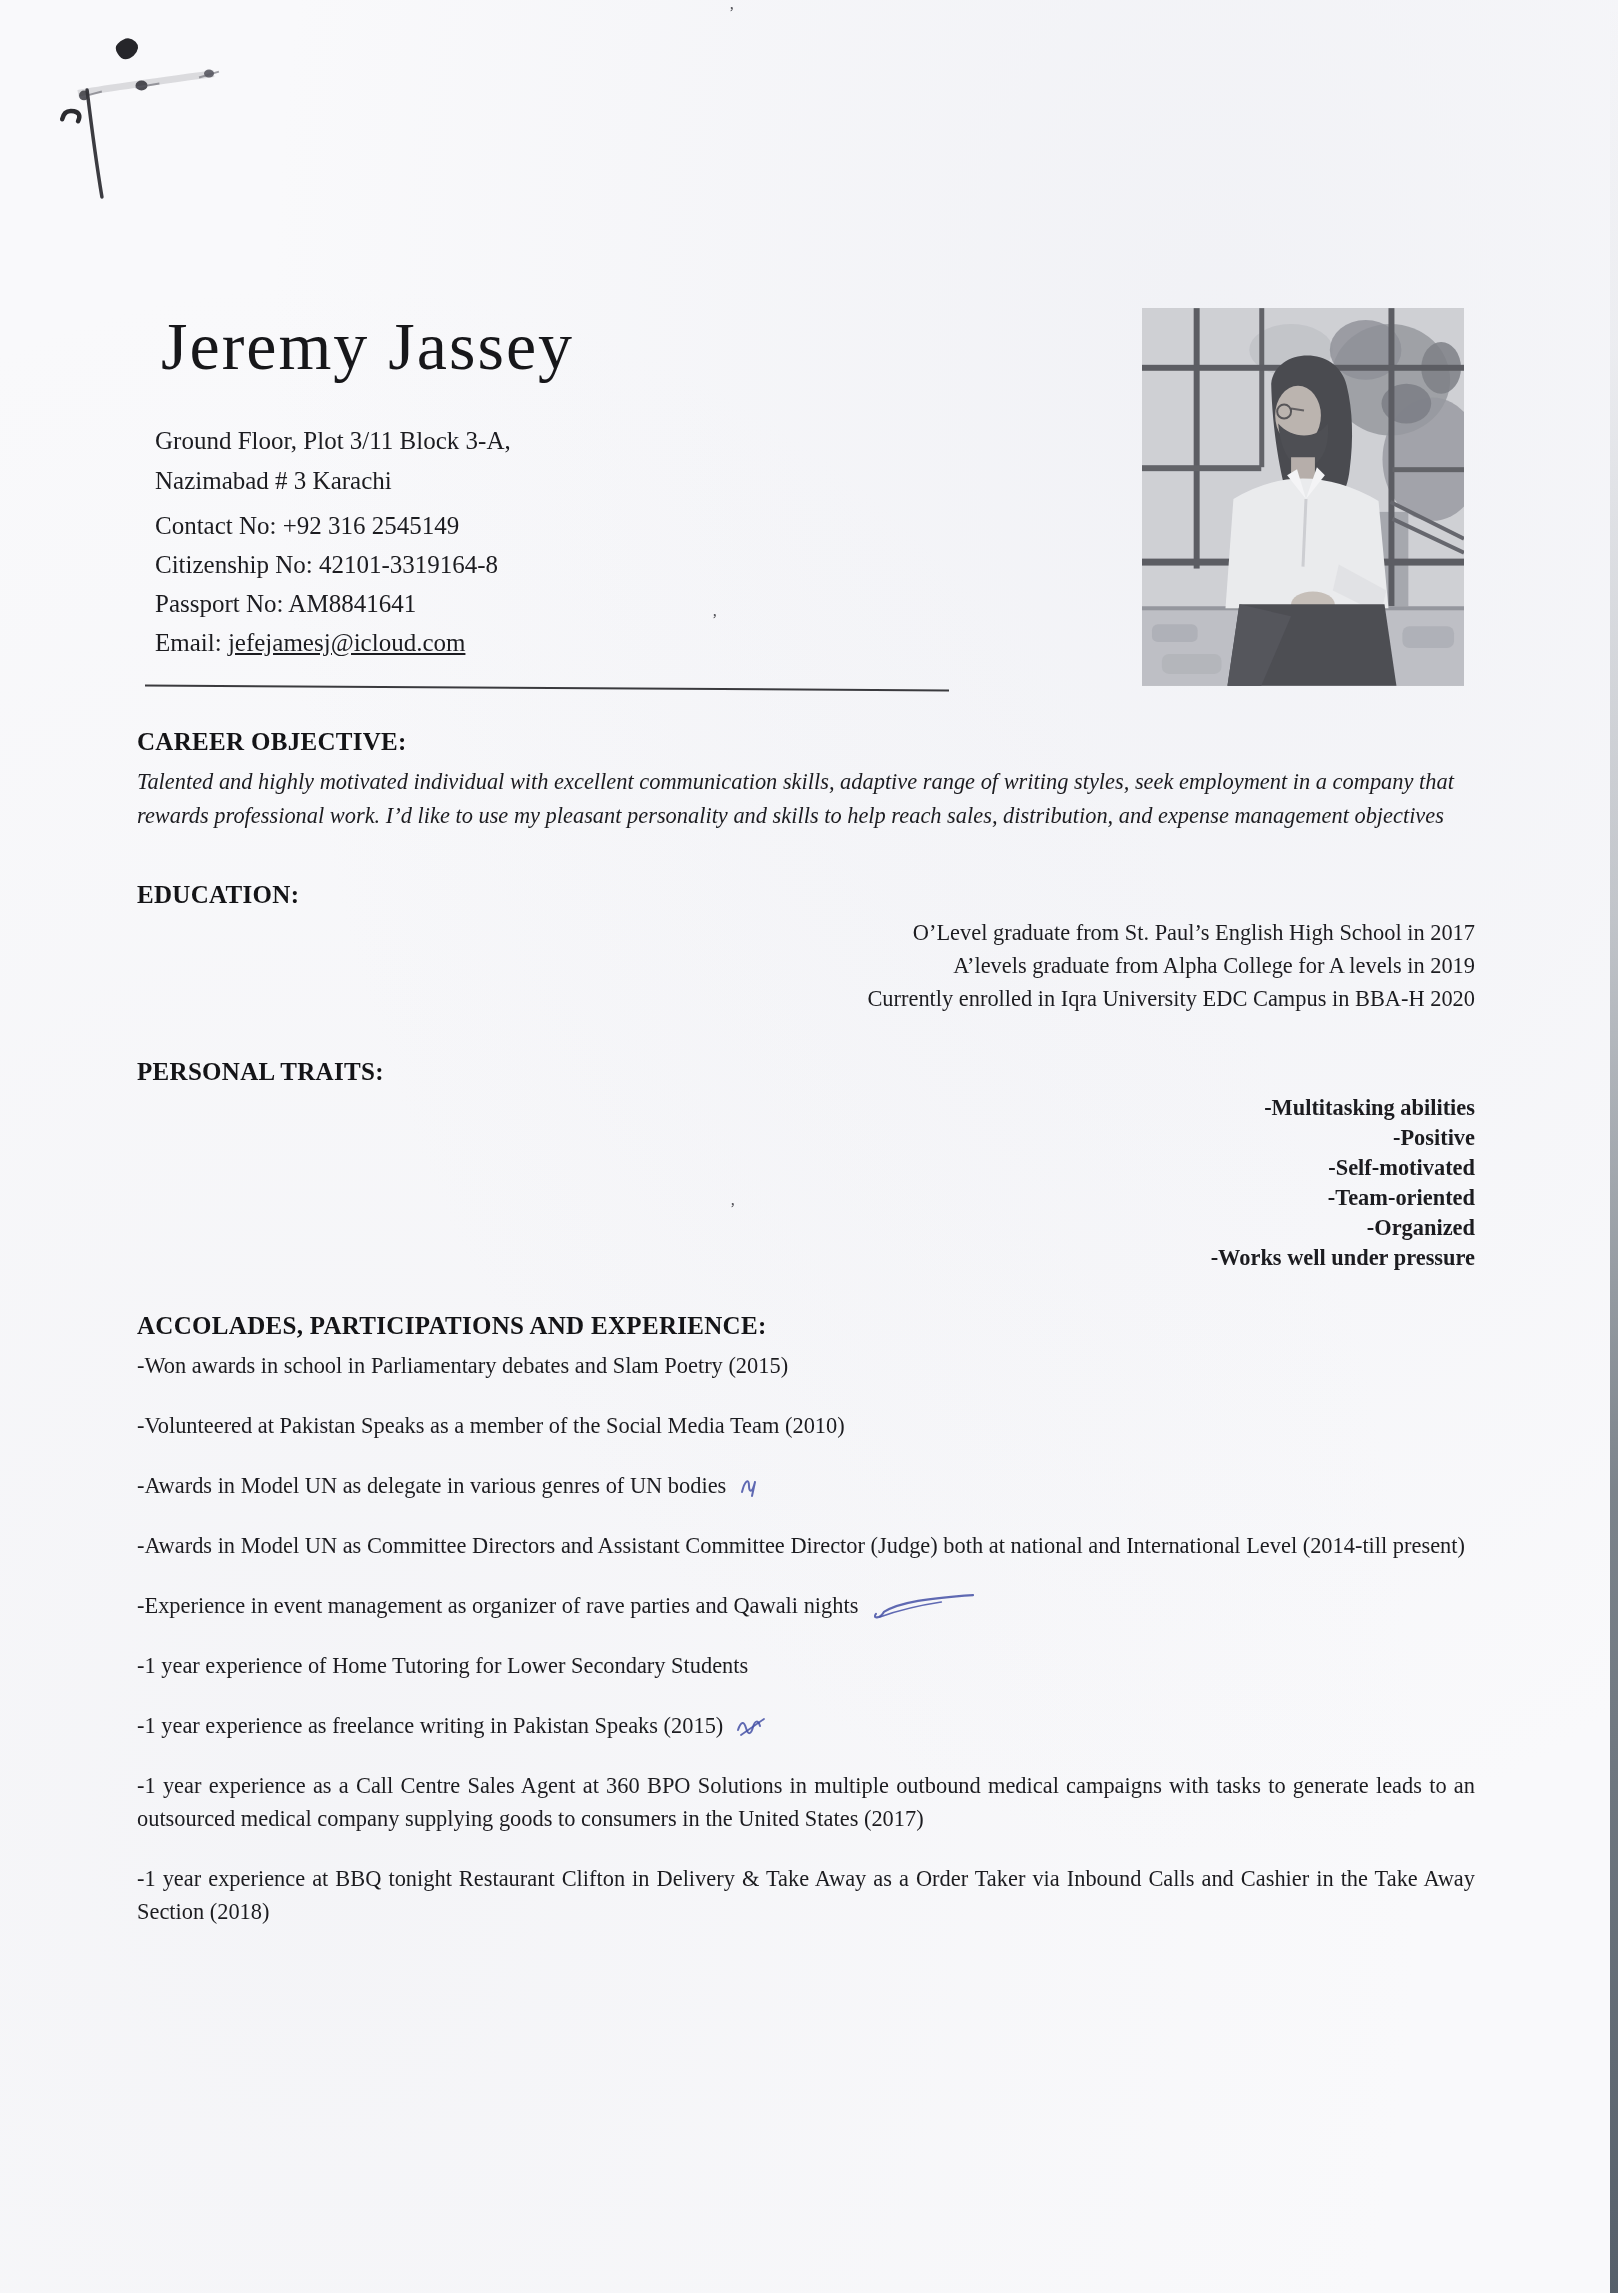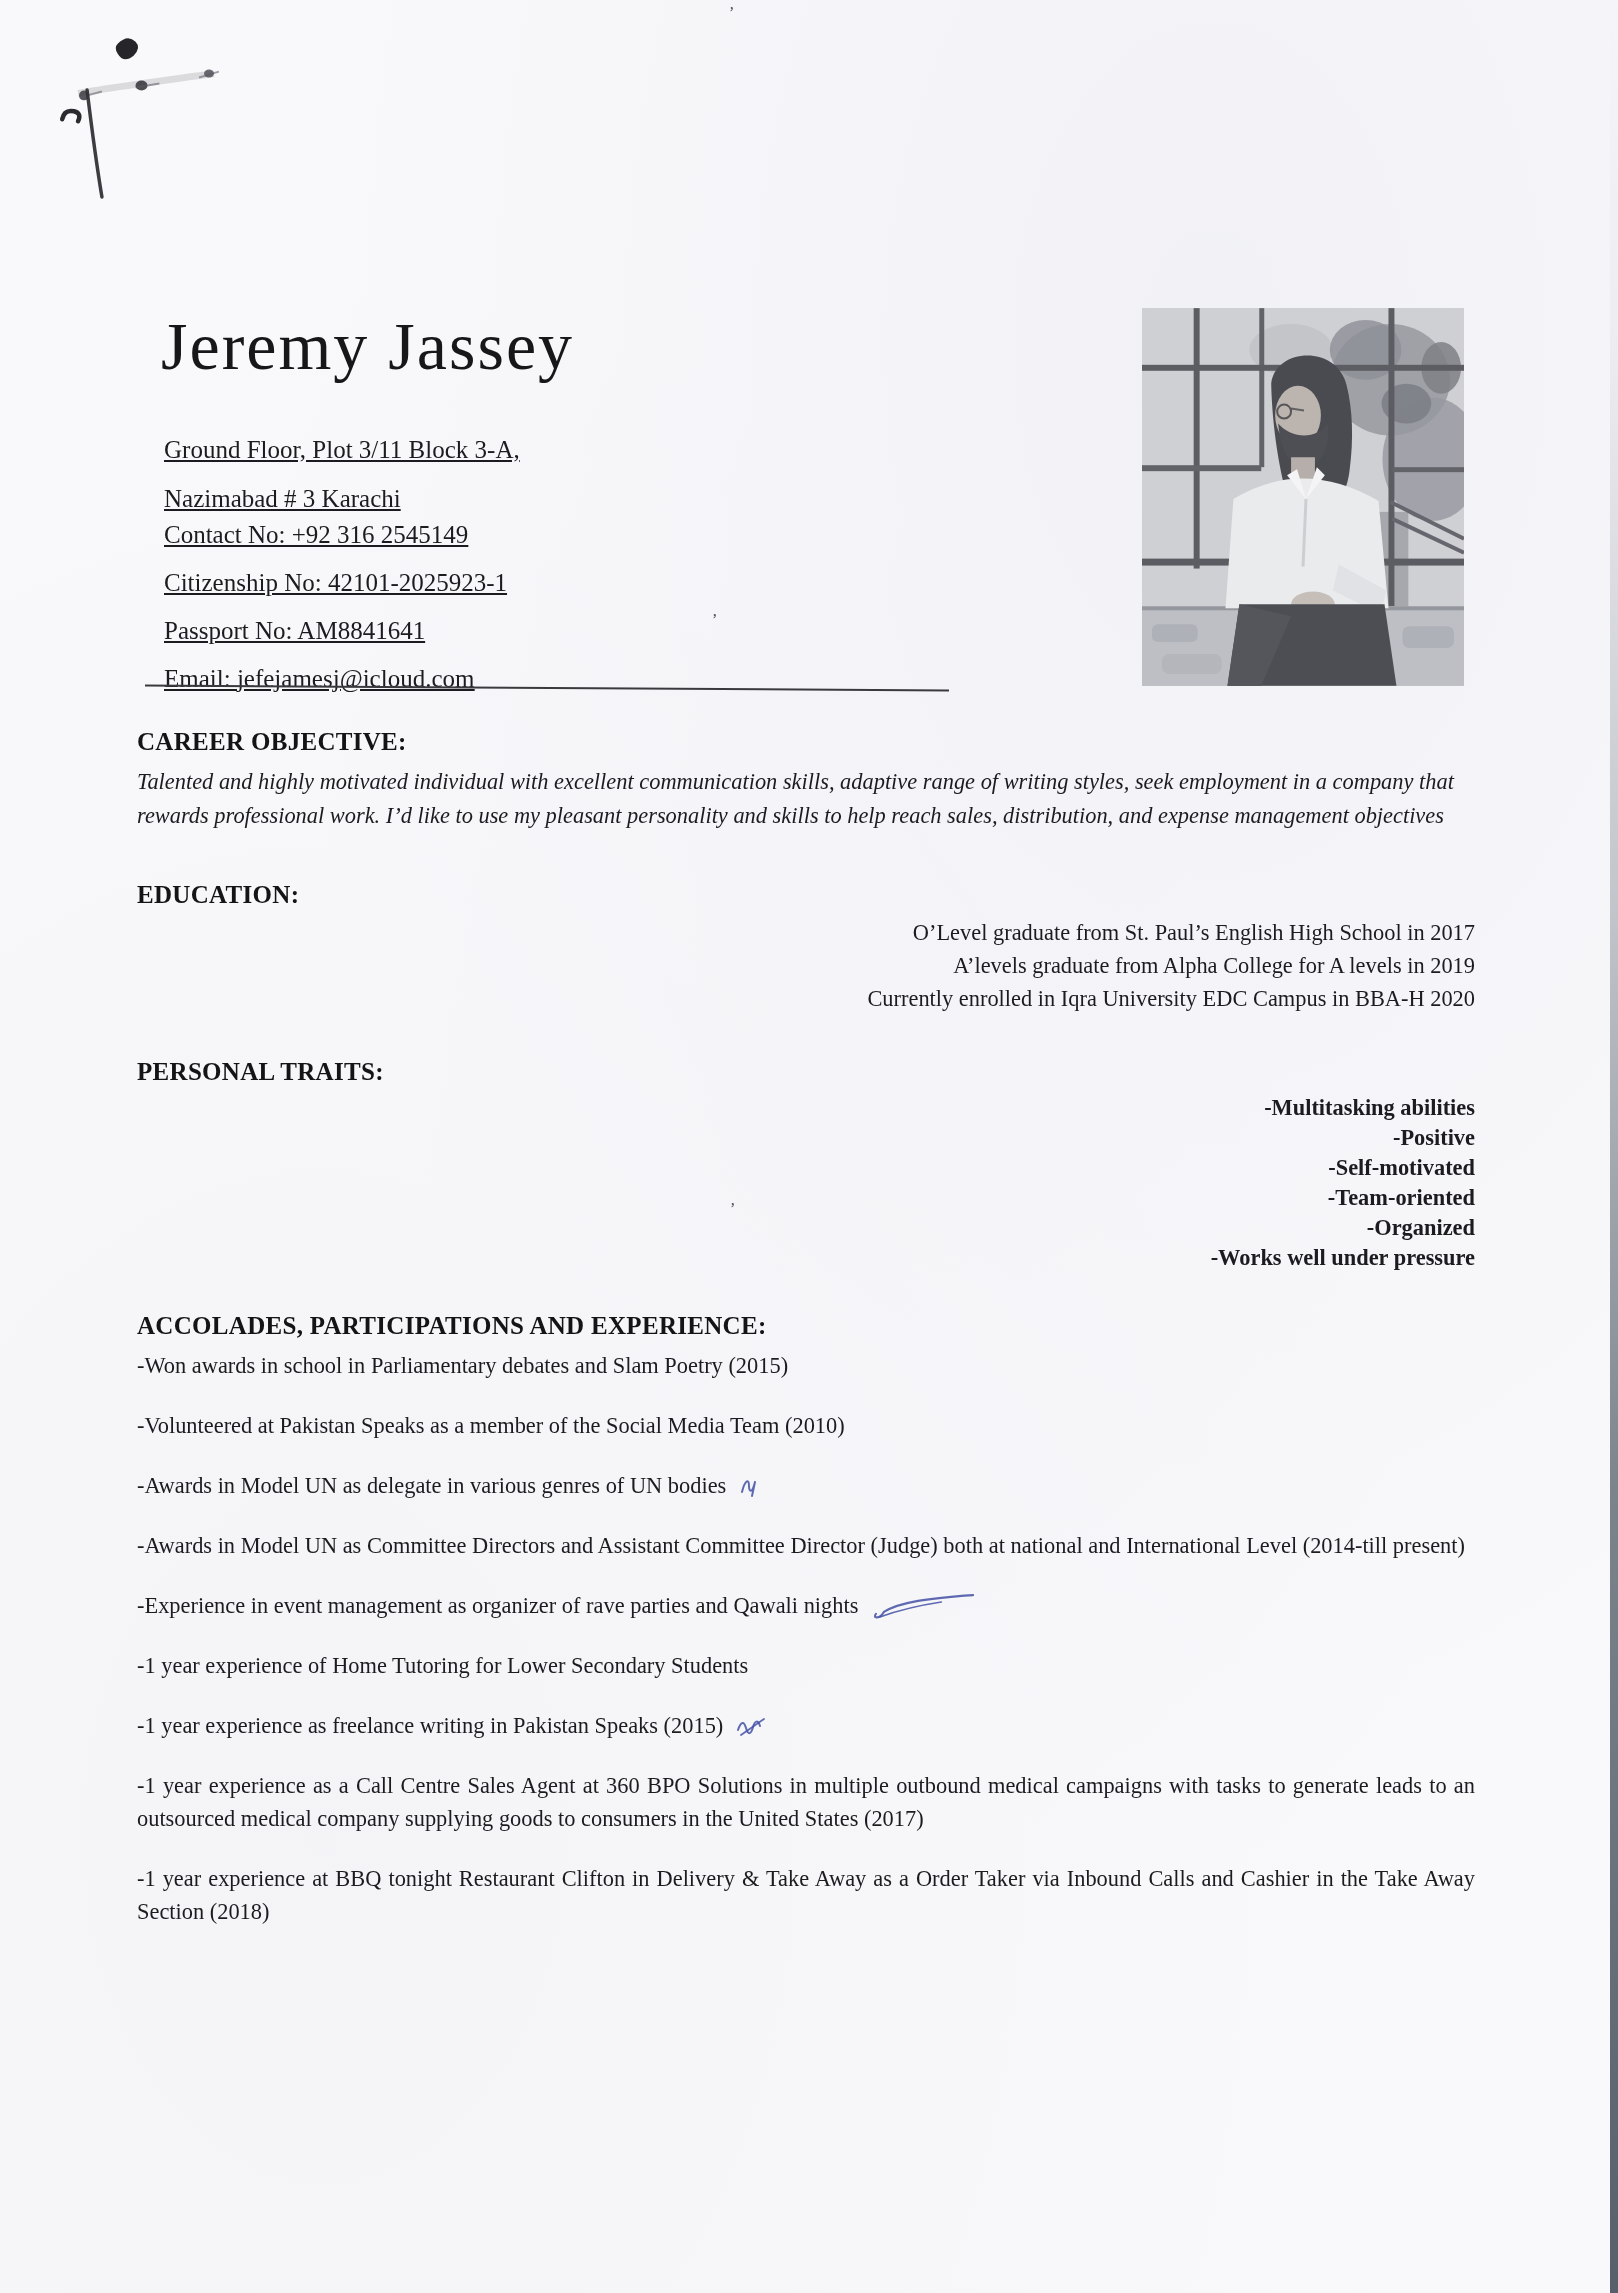--- a/index.html
+++ b/index.html
@@ -7,21 +7,21 @@
     position:relative;width:1619px;height:2293px;overflow:hidden;
     background:
       radial-gradient(ellipse at 75% 15%, rgba(226,228,236,0.35), rgba(226,228,236,0) 55%),
       radial-gradient(ellipse at 20% 80%, rgba(232,233,238,0.30), rgba(232,233,238,0) 60%),
       #f9f9fb;
     font-family:"Liberation Serif","DejaVu Serif",serif;color:#1c1c20;
   }
   
   .name{position:absolute;left:145px;top:291px;margin:16px;font-size:68px;font-weight:400;letter-spacing:2px;color:#17171a;}
   .address{position:absolute;left:148px;top:417px;font-size:25px;line-height:33px;}
-  .address p,.contact p{margin:16px;text-decoration:underline;}
+  .address p,.contact p{margin:7px;}
   .contact{position:absolute;left:148px;top:503px;font-size:25px;line-height:32px;}
   .email{color:inherit;text-decoration:underline;cursor:pointer;text-align:right;}
   .photo{position:absolute;left:1142px;top:308px;width:322px;height:378px;}
   .divider{position:absolute;left:145px;top:687px;width:804px;height:2px;background:#3a3a3e;transform:rotate(0.35deg);}
   
   .content{position:absolute;left:137px;top:725px;width:1338px;font-size:22.4px;line-height:33px;}
   .content h2{margin:0;font-size:25px;font-weight:700;letter-spacing:0.3px;color:#141417;}
   .objective{margin:7px 0 0;font-style:italic;line-height:34px;}
   .content h2.mt-edu{margin-top:45px;}
   .content h2.mt-traits{margin-top:40px;}
@@ -70,21 +70,21 @@
 
   <h1 class="name">Jeremy Jassey</h1>
 
   <div class="address">
     <p>Ground Floor, Plot 3/11 Block 3-A,</p>
     <p>Nazimabad # 3 Karachi</p>
   </div>
 
   <div class="contact">
     <p>Contact No: +92 316 2545149</p>
-    <p>Citizenship No: 42101-2025923-1</p>
+    <p>Citizenship No: 42101-3319164-8</p>
     <p>Passport No: AM8841641</p>
     <p><span>Email: </span><a class="email">jefejamesj@icloud.com</a></p>
   </div>
 
   <svg class="photo" viewBox="0 0 324 380" role="img">
     <rect width="324" height="380" fill="#c6c7cb"></rect>
     <rect x="0" y="0" width="324" height="302" fill="#cbccd1"></rect>
     <ellipse cx="150" cy="42" rx="42" ry="26" fill="#a6a8af" opacity="0.35"></ellipse>
     <ellipse cx="250" cy="72" rx="60" ry="56" fill="#8e9097" opacity="0.85"></ellipse>
     <ellipse cx="292" cy="152" rx="50" ry="62" fill="#8e9097" opacity="0.8"></ellipse>

